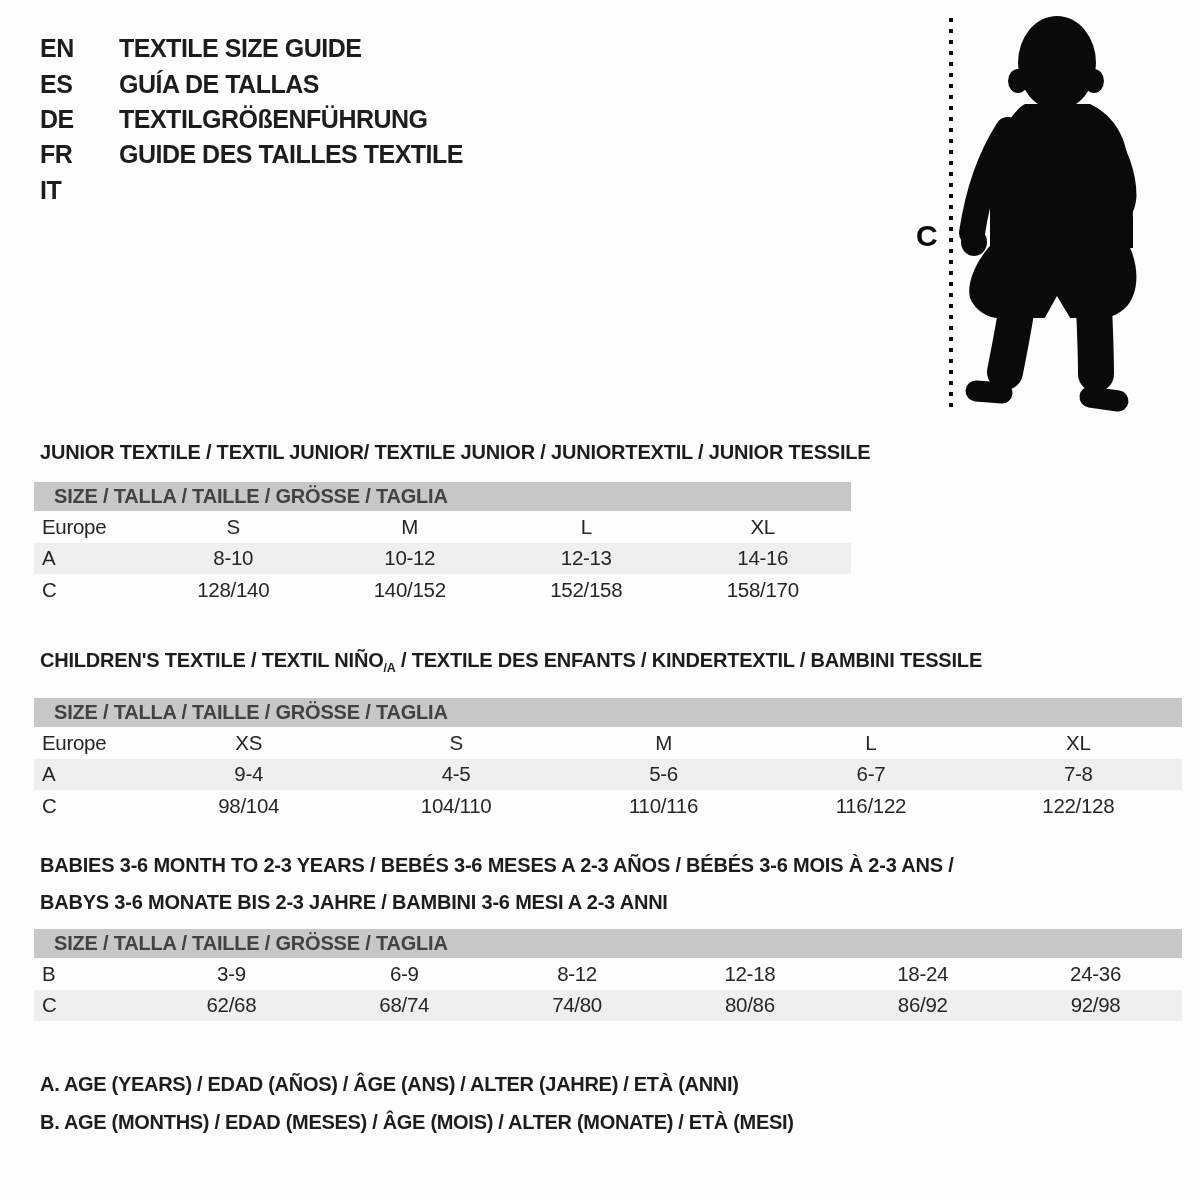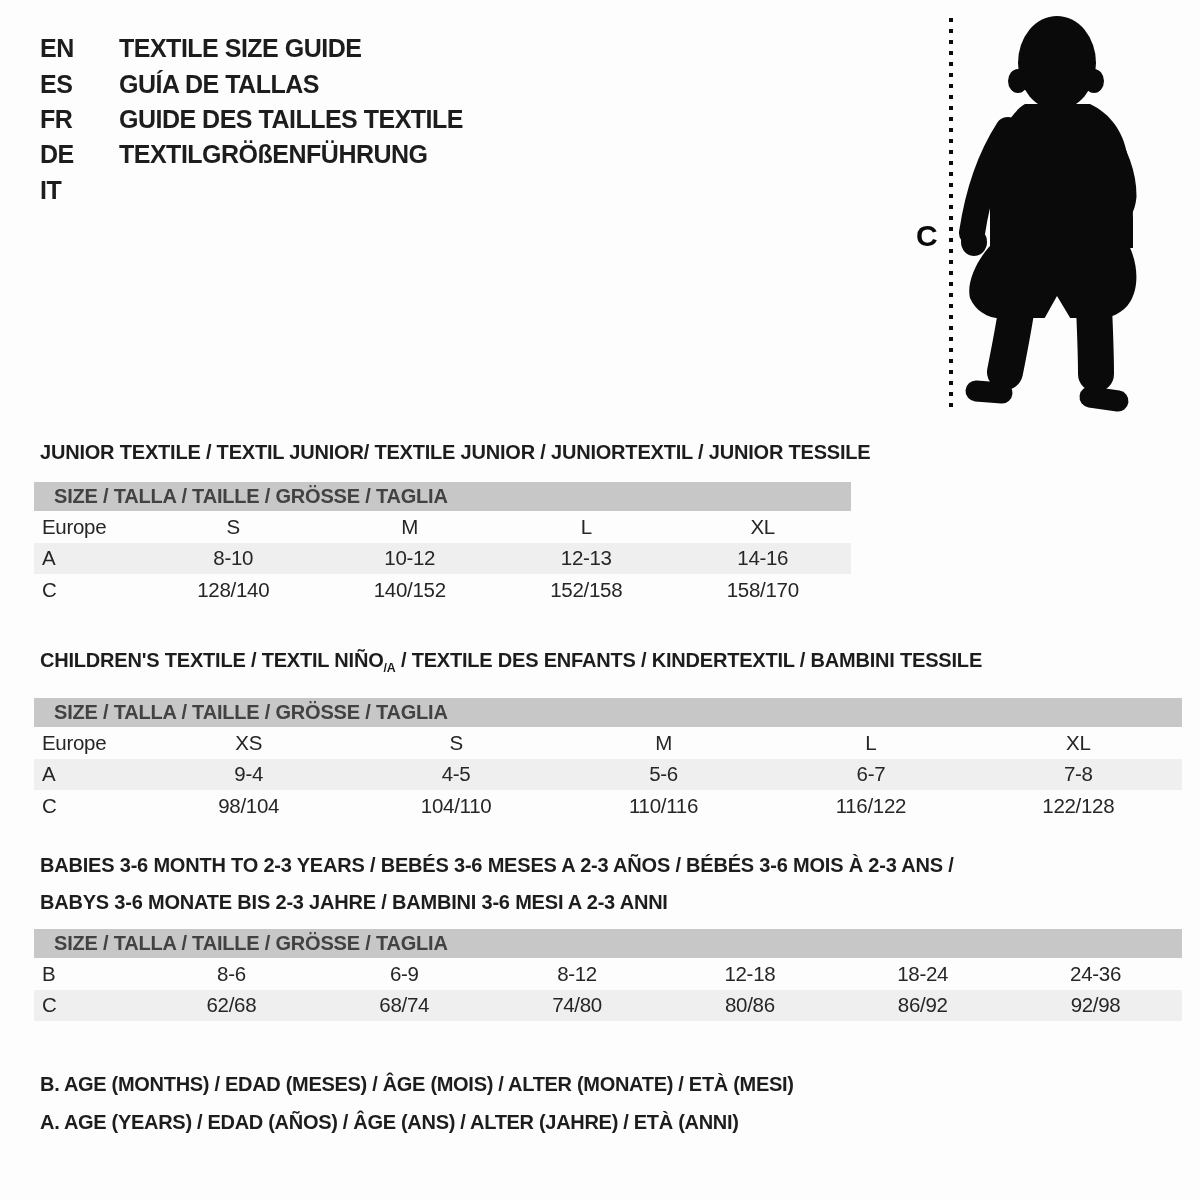--- a/index.html
+++ b/index.html
@@ -68,26 +68,26 @@
   <div id="lang-block">
       <div class="lang-row">
         <div class="lang-code">EN</div>
         <div class="lang-title">TEXTILE SIZE GUIDE</div>
       </div>
       <div class="lang-row">
         <div class="lang-code">ES</div>
         <div class="lang-title">GUÍA DE TALLAS</div>
       </div>
       <div class="lang-row">
+        <div class="lang-code">DE</div>
+        <div class="lang-title">TEXTILGRÖßENFÜHRUNG</div>
+      </div>
+      <div class="lang-row">
         <div class="lang-code">FR</div>
         <div class="lang-title">GUIDE DES TAILLES TEXTILE</div>
-      </div>
-      <div class="lang-row">
-        <div class="lang-code">DE</div>
-        <div class="lang-title">TEXTILGRÖßENFÜHRUNG</div>
       </div>
       <div class="lang-row">
         <div class="lang-code">IT</div>
       </div>
     </div>
 
   <svg id="figure" width="260" height="410" viewBox="0 0 260 410">
     <line x1="61" y1="10" x2="61" y2="405" stroke="var(--sil)" stroke-width="4" stroke-dasharray="4 7"></line>
     <text x="26" y="238">C</text>
     <g>
@@ -175,36 +175,36 @@
     </div>
   <div class="section" id="sec-babies">
       <div class="section-heading">
         <div class="heading-line"><span>BABIES 3-6 MONTH TO 2-3 YEARS / BEBÉS 3-6 MESES A 2-3 AÑOS / BÉBÉS 3-6 MOIS À 2-3 ANS /</span></div>
         <div class="heading-line"><span>BABYS 3-6 MONATE BIS 2-3 JAHRE / BAMBINI 3-6 MESI A 2-3 ANNI</span></div>
       </div>
       <div class="size-table size-table--babies">
         <div class="thead">SIZE / TALLA / TAILLE / GRÖSSE / TAGLIA</div>
         <div class="trow">
           <div class="tlabel">B</div>
-          <div class="tcell">8-6</div>
+          <div class="tcell">3-9</div>
           <div class="tcell">6-9</div>
           <div class="tcell">8-12</div>
           <div class="tcell">12-18</div>
           <div class="tcell">18-24</div>
           <div class="tcell">24-36</div>
         </div>
         <div class="trow shaded">
           <div class="tlabel">C</div>
           <div class="tcell">62/68</div>
           <div class="tcell">68/74</div>
           <div class="tcell">74/80</div>
           <div class="tcell">80/86</div>
           <div class="tcell">86/92</div>
           <div class="tcell">92/98</div>
         </div>
       </div>
     </div>
 
   <div id="footer">
+      <div class="footer-line">A. AGE (YEARS) / EDAD (AÑOS) / ÂGE (ANS) / ALTER (JAHRE) / ETÀ (ANNI)</div>
       <div class="footer-line">B. AGE (MONTHS) / EDAD (MESES) / ÂGE (MOIS) / ALTER (MONATE) / ETÀ (MESI)</div>
-      <div class="footer-line">A. AGE (YEARS) / EDAD (AÑOS) / ÂGE (ANS) / ALTER (JAHRE) / ETÀ (ANNI)</div>
     </div>
 </div>
 
 </body></html>

